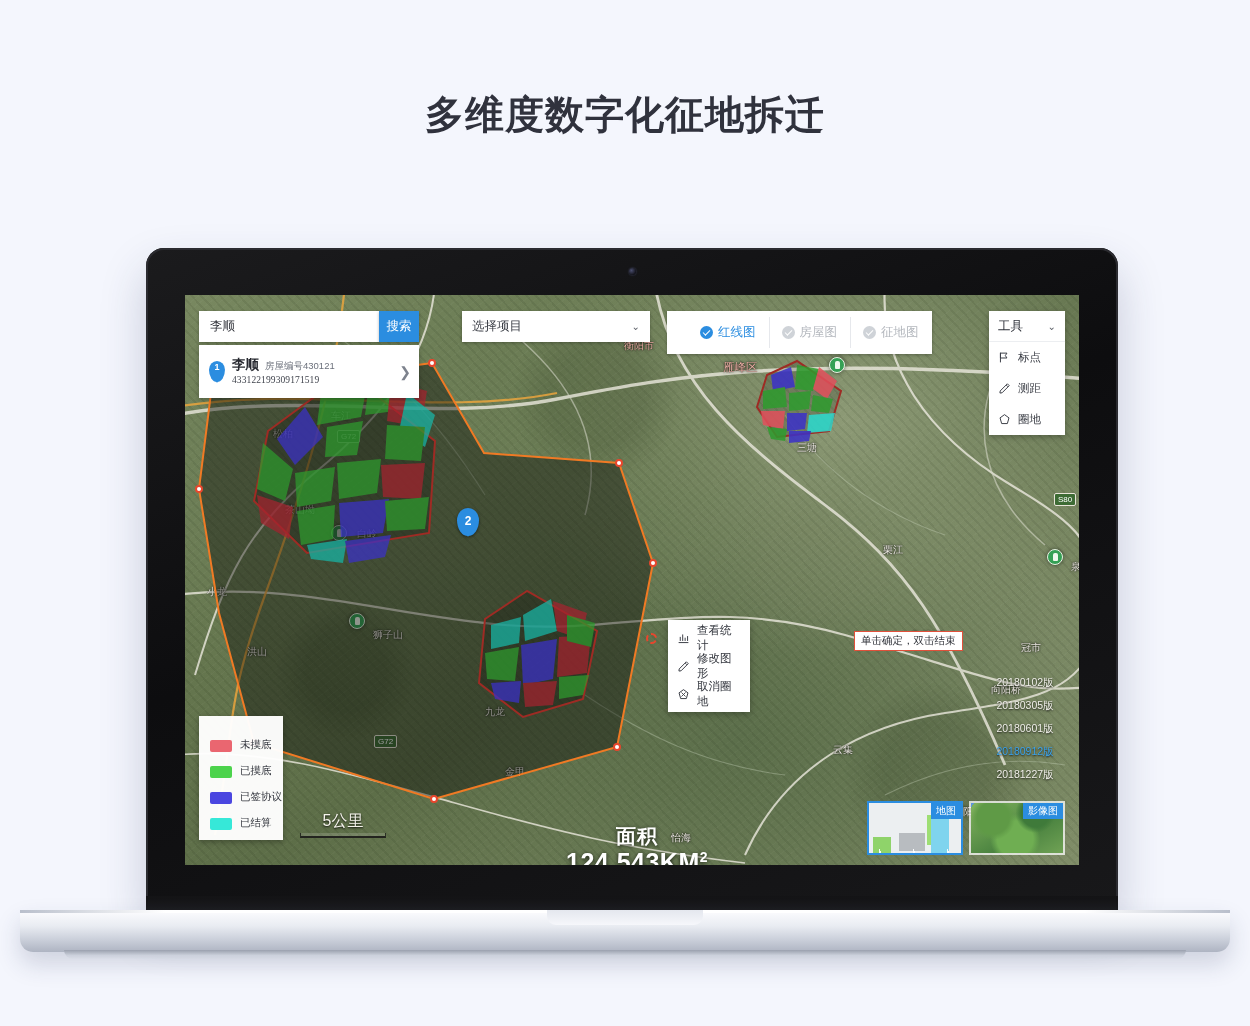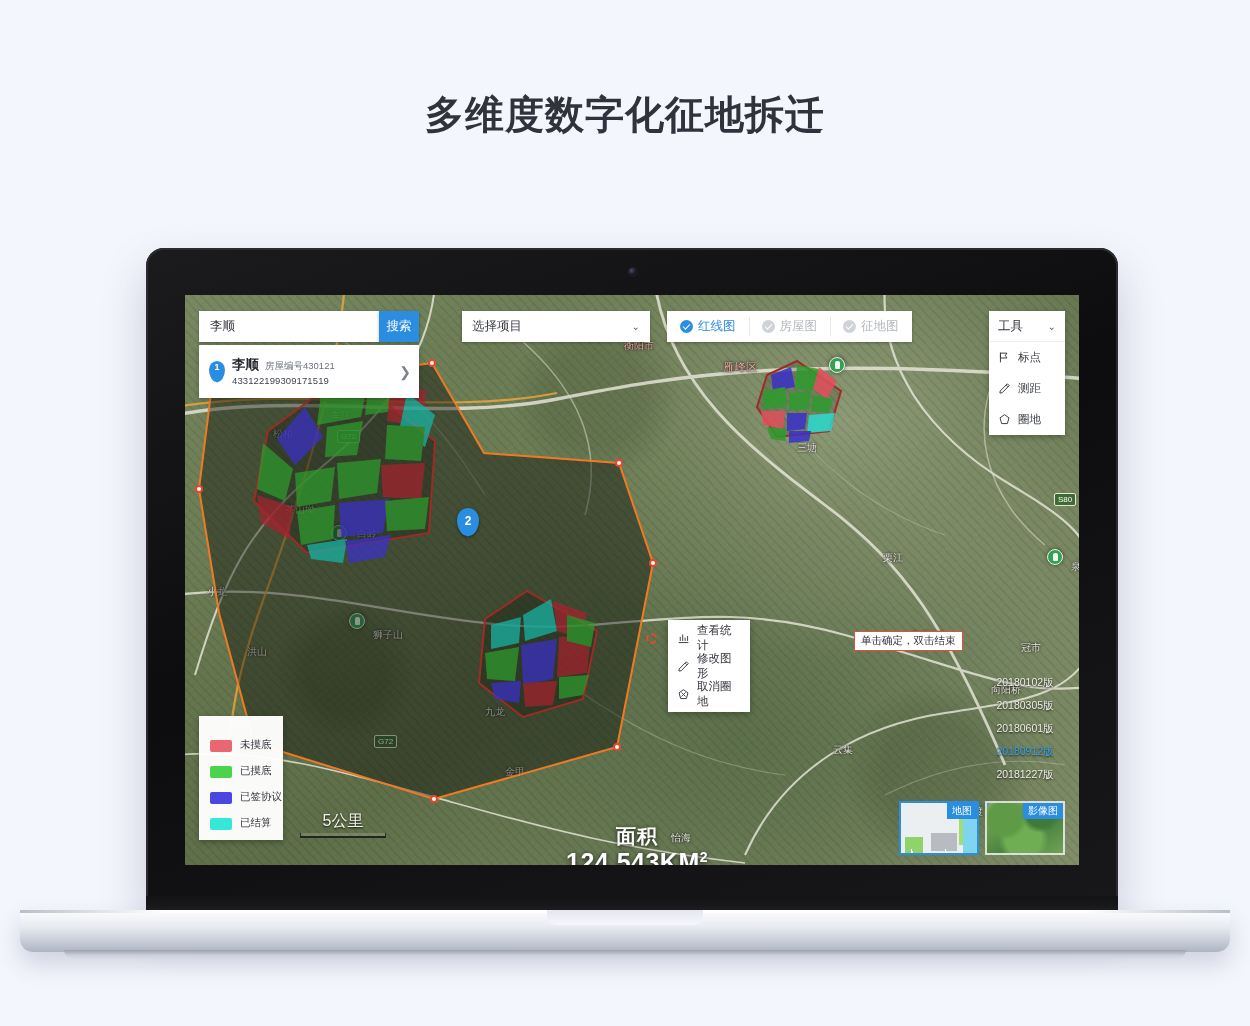--- a/index.html
+++ b/index.html
@@ -179,35 +179,35 @@
   }
   .pin-badge::after {
     content: ""; position: absolute; left: 50%; bottom: -5px; margin-left: -4px;
     border: 4px solid transparent; border-top: 7px solid #2b8de0;
   }
   .pin-badge span { color: #fff; font-size: 9px; line-height: 13px; font-weight: bold; }
   .result-text { flex: 1; line-height: 1.45; }
   .result-line1 { display: flex; align-items: baseline; gap: 6px; }
   .result-name { font-size: 13.5px; font-weight: bold; color: #26282f; }
   .result-code { font-size: 9.5px; color: #6c717c; }
-  .result-id { font-size: 9.5px; color: #40444d; letter-spacing: .1px; }
+  .result-id { font-size: 9.5px; color: #40444d; letter-spacing: .1px; font-family: Liberation Serif, serif; }
   .chev-right { color: #7d828d; font-size: 14px; }
 
   .project-select {
     position: absolute; left: 277px; top: 16px; width: 188px; height: 31px;
     background: #fff; box-shadow: 0 1px 3px rgba(0,0,0,.28);
     display: flex; align-items: center; padding: 0 10px;
     font-size: 12.5px; color: #3a3d45; cursor: pointer;
   }
   .project-select .cap { flex: 1; }
   .caret { font-size: 10px; color: #5c6068; }
 
   .layer-group {
-    position: absolute; left: 482px; top: 16px; height: 31px;
-    background: #fff; box-shadow: 0 1px 3px rgba(0,0,0,.28); display: flex;
+    position: absolute; left: 482px; top: 16px; height: 43px;
+    background: #fff; box-shadow: 0 1px 3px rgba(0,0,0,.28); display: flex; padding-left: 20px;
   }
   .layer-btn {
     display: flex; align-items: center; gap: 5px; padding: 0 13px;
     font-size: 12.5px; color: #b3b7bd; cursor: pointer; position: relative;
   }
   .layer-btn + .layer-btn::before {
     content: ""; position: absolute; left: 0; top: 6px; bottom: 6px; width: 1px; background: #e6e8ec;
   }
   .layer-btn.on { color: #2b8de0; }
   .chk { width: 13px; height: 13px; border-radius: 50%; background: #cfd3d8; position: relative; }
@@ -270,21 +270,21 @@
     text-shadow: 0 1px 2px rgba(0,0,0,.8);
   }
   .version-row.sel { color: #3aa1ea; }
 
   
   .basemap {
     position: absolute; right: 14px; bottom: 10px; height: 54px;
     display: flex; gap: 6px;
   }
   .bm {
-    position: relative; width: 80px; height: 54px; overflow: hidden;
+    position: relative; width: 96px; height: 54px; overflow: hidden;
     border: 2px solid rgba(255,255,255,.75); cursor: pointer;
   }
   .bm.sel { border-color: #2b8de0; }
   .bm-cap {
     position: absolute; right: 0; top: 0; padding: 1px 5px;
     background: #2b8de0; color: #fff; font-size: 10px;
   }
   .bm.sat .bm-cap { background: #2b8de0; }
   .bm-street {
     position: absolute; inset: 0;
@@ -380,21 +380,21 @@
             <div class="maplbl red big" style="left:538px;top:65px">雁峰区</div>
             <div class="maplbl red big" style="left:726px;top:334px">衡南县</div>
             <div class="maplbl" style="left:172px;top:232px">白岭</div>
             <div class="maplbl" style="left:188px;top:333px">狮子山</div>
             <div class="maplbl" style="left:88px;top:132px">松柏</div>
             <div class="maplbl" style="left:22px;top:290px">小龙</div>
             <div class="maplbl" style="left:100px;top:208px">茶山坳</div>
             <div class="maplbl" style="left:768px;top:510px">东阳渡</div>
             <div class="maplbl" style="left:886px;top:265px">泉溪</div>
             <div class="maplbl" style="left:648px;top:448px">云集</div>
-            <div class="maplbl" style="left:698px;top:256px">栗江</div>
+            <div class="maplbl" style="left:698px;top:248px">栗江</div>
             <div class="maplbl" style="left:612px;top:146px">三塘</div>
             <div class="maplbl" style="left:836px;top:346px">冠市</div>
             <div class="maplbl" style="left:300px;top:410px">九龙</div>
             <div class="maplbl" style="left:806px;top:388px">向阳桥</div>
             <div class="maplbl" style="left:62px;top:350px">洪山</div>
             <div class="maplbl" style="left:320px;top:470px">金甲</div>
             <div class="maplbl" style="left:146px;top:114px">车江</div>
             <div class="maplbl" style="left:486px;top:536px">怡海</div>
           </div>
 

